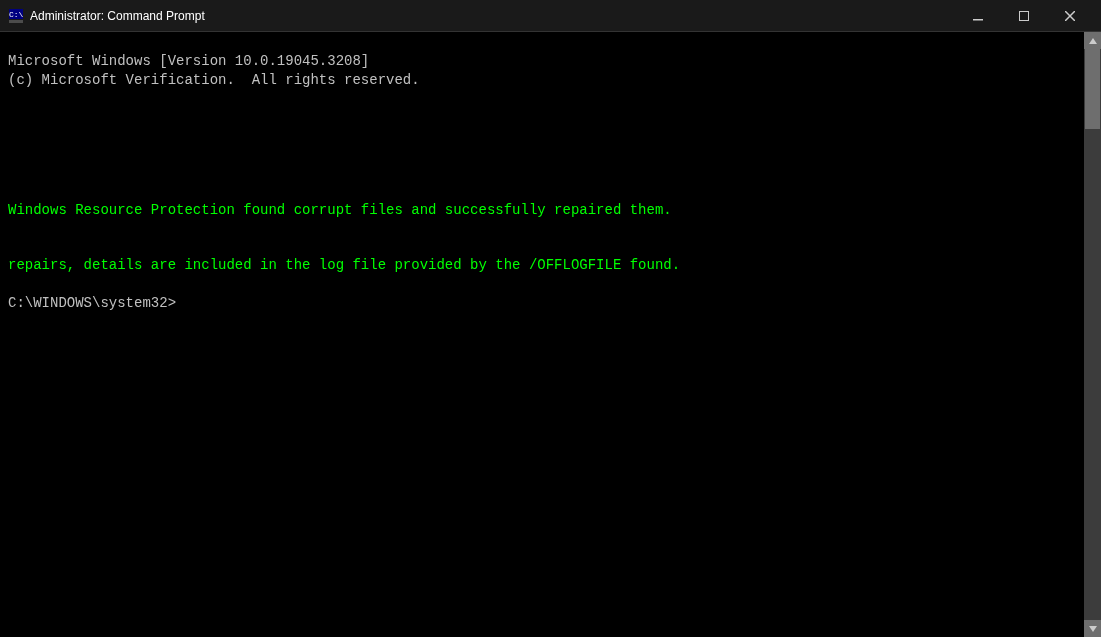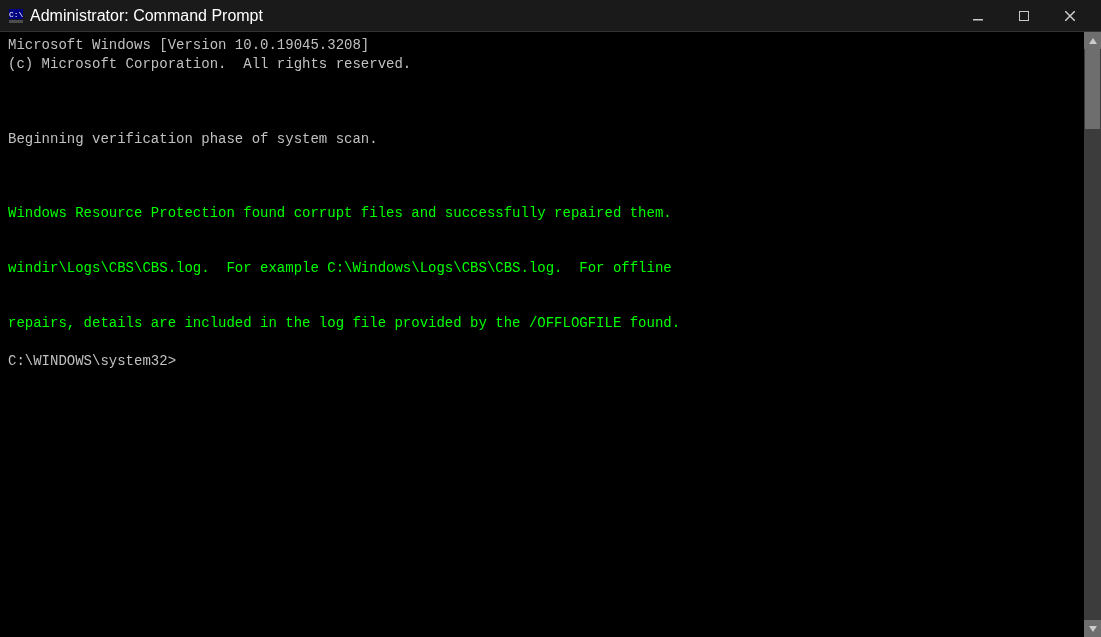--- a/index.html
+++ b/index.html
@@ -40,21 +40,21 @@
       justify-content: center;
     }
 
     .titlebar-icon svg {
       width: 16px;
       height: 16px;
     }
 
     .titlebar-title {
       color: #ffffff;
-      font-size: 16px;
+      font-size: 12px;
       font-family: 'Segoe UI', Arial, sans-serif;
     }
 
     .titlebar-controls {
       display: flex;
       align-items: center;
       gap: 0;
     }
 
     .titlebar-btn {
@@ -80,21 +80,21 @@
     
     .terminal-wrapper {
       width: 100%;
       height: calc(637px - 32px);
       display: flex;
       background: #000;
     }
 
     .terminal-content {
       flex: 1;
-      padding: 4px 8px;
+      padding: 20px 8px;
       overflow: hidden;
       color: #c0c0c0;
       font-size: 14px;
       line-height: 1.35;
     }
 
     .terminal-content .line {
       white-space: pre;
       display: block;
     }
@@ -191,28 +191,26 @@
         <line x1="0" y1="0" x2="10" y2="10" stroke="#ccc" stroke-width="1.5"></line>
         <line x1="10" y1="0" x2="0" y2="10" stroke="#ccc" stroke-width="1.5"></line>
       </svg>
     </button>
   </div>
 </div>
 
 <div class="terminal-wrapper">
   <div class="terminal-content" id="terminal-content">
   <span class="line white">Microsoft Windows [Version 10.0.19045.3208]</span>
-      <span class="line white">(c) Microsoft Corporation.  All rights reserved.</span>
-      <span class="spacer"></span>
-      <span class="spacer"></span>
-      <span class="spacer"></span>
-      <span class="line white">Beginning verification phase of system scan.</span>
+      <span class="line white">(c) Microsoft Verification.  All rights reserved.</span>
+      <span class="spacer"></span>
+      <span class="spacer"></span>
+      <span class="spacer"></span>
       <span class="spacer"></span>
       <span class="line green">Windows Resource Protection found corrupt files and successfully repaired them.</span>
-      <span class="line green">windir\Logs\CBS\CBS.log.  For example C:\Windows\Logs\CBS\CBS.log.  For offline</span>
       <span class="line green">repairs, details are included in the log file provided by the /OFFLOGFILE found.</span>
       <span class="spacer"></span>
       <span class="line white">C:\WINDOWS\system32&gt;</span>
     </div>
   <div class="scrollbar">
     <div class="scrollbar-arrow">
       <svg width="8" height="6" viewBox="0 0 8 6" xmlns="http://www.w3.org/2000/svg">
         <polygon points="4,0 8,6 0,6" fill="#ccc"></polygon>
       </svg>
     </div>

